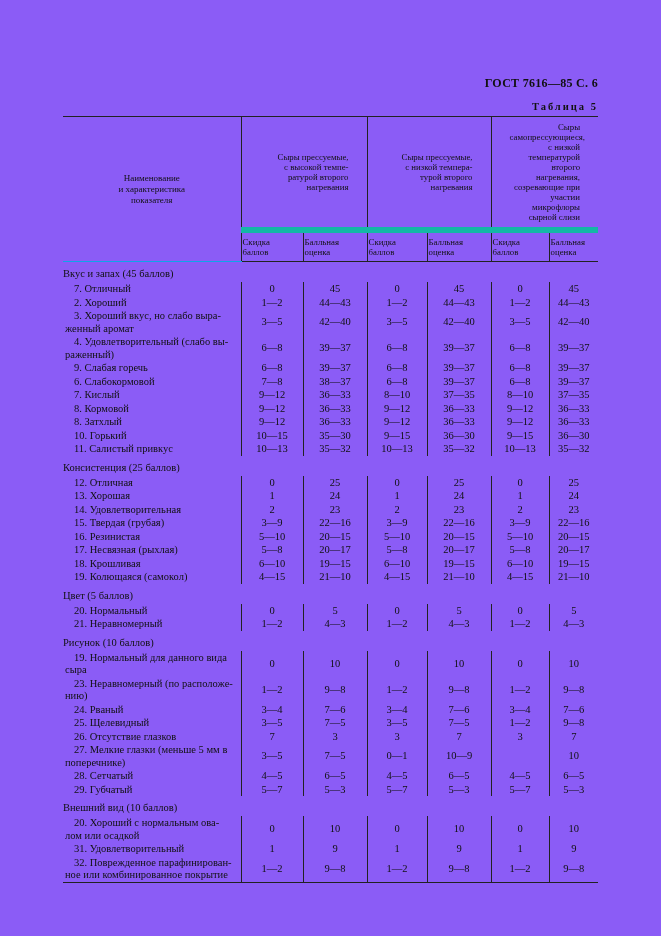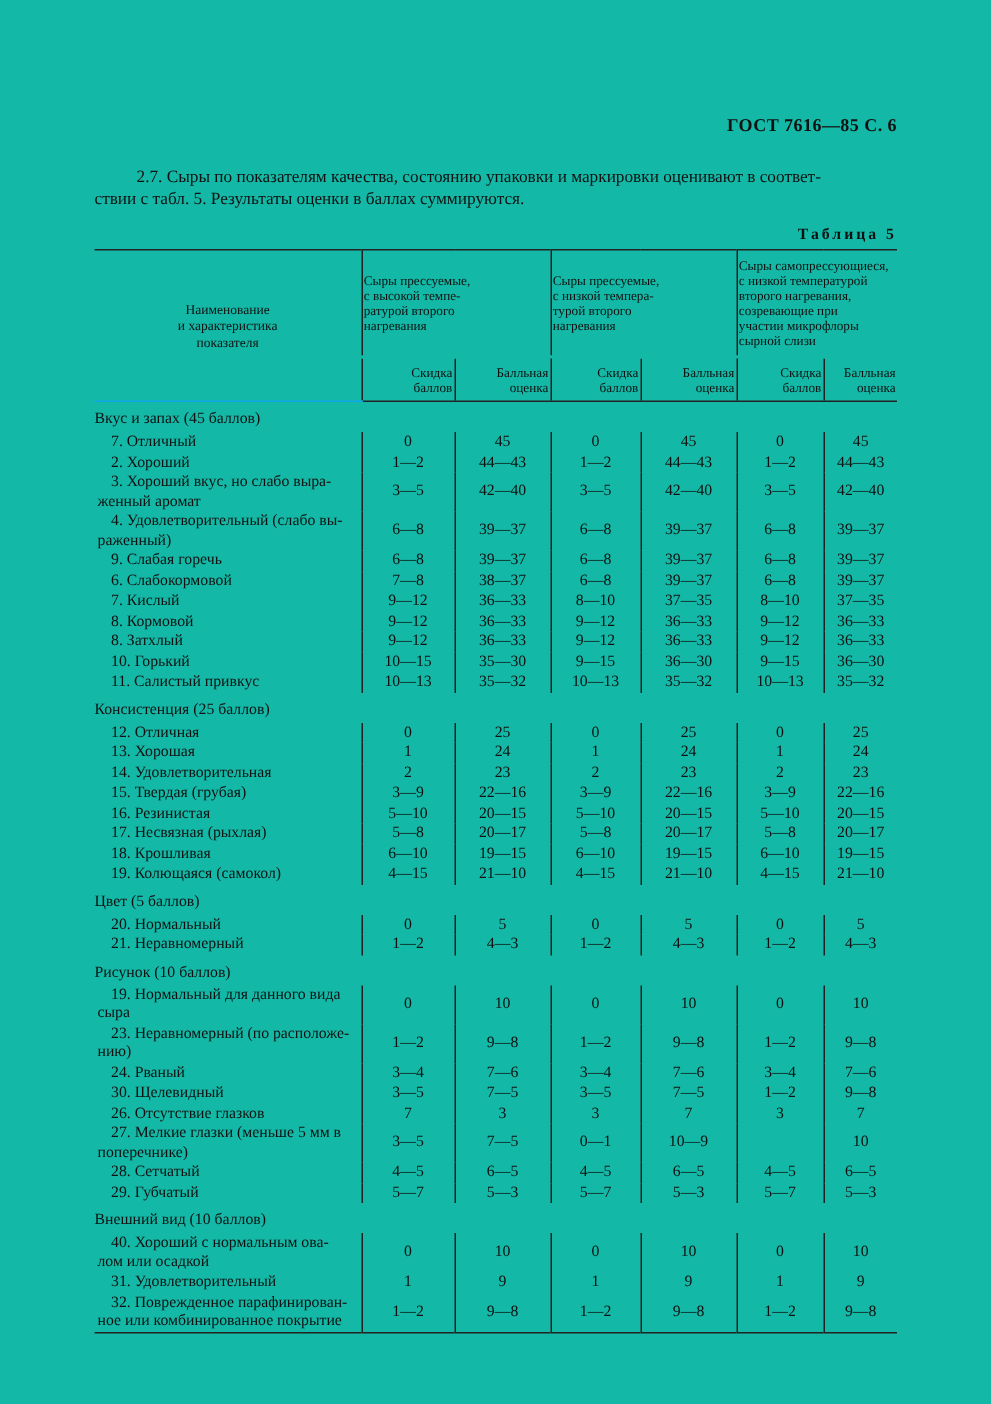--- a/index.html
+++ b/index.html
@@ -1,21 +1,21 @@
 <!DOCTYPE html>
 <html><head>
 <meta charset="utf-8">
 <style>
   * { box-sizing: border-box; margin: 0; padding: 0; }
   html, body { background: #ffffff; }
   .page {
     position: relative;
     width: 661px;
     height: 936px;
-    background: #14b8a6;
+    background: #8b5cf6;
     color: #111111;
     font-family: "Liberation Serif", serif;
     overflow: hidden;
   }
   .content {
     position: absolute;
     left: 63px;
     top: 76px;
     width: 535px;
   }
@@ -55,31 +55,31 @@
   }
   .name-head {
     text-align: center;
     font-size: 9px;
     line-height: 11px;
     white-space: pre-line;
     border-bottom: 1px solid #0ea5e9;
     padding: 4px 2px;
   }
   .group-head {
-    text-align: left;
+    text-align: right;
     font-size: 8.8px;
     line-height: 10px;
     white-space: pre-line;
     border-left: 1px solid #222;
-    border-bottom: 2px solid #14b8a6;
-    padding: 5px 1px;
+    border-bottom: 6px solid #14b8a6;
+    padding: 5px 18px;
     vertical-align: middle;
   }
   .sub-head {
-    text-align: right;
+    text-align: left;
     font-size: 8.8px;
     line-height: 10px;
     white-space: pre-line;
     border-left: 1px solid #222;
     border-bottom: 1px solid #222;
     padding: 4px 1px;
   }
   .section-title {
     text-align: left;
     padding: 6px 0 3px 0;
@@ -97,22 +97,20 @@
     line-height: 12.5px;
     padding: 1px 1px 0 1px;
   }
 </style>
 </head>
 <body>
 
 <div class="page">
   <div class="content">
     <div class="gost-header">ГОСТ 7616—85 С. 6</div>
-    <p class="para">2.7. Сыры по показателям качества, состоянию упаковки и маркировки оценивают в соответ-
-ствии с табл. 5. Результаты оценки в баллах суммируются.</p>
     <div class="table-label">Таблица 5</div>
     <table class="gost-table">
       <colgroup>
         <col style="width:178px">
         <col style="width:62px">
         <col style="width:64px">
         <col style="width:60px">
         <col style="width:64px">
         <col style="width:58px">
         <col style="width:49px">
@@ -379,21 +377,21 @@
           <tr>
             <td class="name-cell">24. Рваный</td>
             <td class="val-cell">3—4</td>
             <td class="val-cell">7—6</td>
             <td class="val-cell">3—4</td>
             <td class="val-cell">7—6</td>
             <td class="val-cell">3—4</td>
             <td class="val-cell">7—6</td>
           </tr>
           <tr>
-            <td class="name-cell">30. Щелевидный</td>
+            <td class="name-cell">25. Щелевидный</td>
             <td class="val-cell">3—5</td>
             <td class="val-cell">7—5</td>
             <td class="val-cell">3—5</td>
             <td class="val-cell">7—5</td>
             <td class="val-cell">1—2</td>
             <td class="val-cell">9—8</td>
           </tr>
           <tr>
             <td class="name-cell">26. Отсутствие глазков</td>
             <td class="val-cell">7</td>
@@ -428,21 +426,21 @@
             <td class="val-cell">5—3</td>
             <td class="val-cell">5—7</td>
             <td class="val-cell">5—3</td>
             <td class="val-cell">5—7</td>
             <td class="val-cell">5—3</td>
           </tr>
           <tr>
             <td colspan="7" class="section-title">Внешний вид (10 баллов)</td>
           </tr>
           <tr>
-            <td class="name-cell">40. Хороший с нормальным ова-
+            <td class="name-cell">20. Хороший с нормальным ова-
 лом или осадкой</td>
             <td class="val-cell">0</td>
             <td class="val-cell">10</td>
             <td class="val-cell">0</td>
             <td class="val-cell">10</td>
             <td class="val-cell">0</td>
             <td class="val-cell">10</td>
           </tr>
           <tr>
             <td class="name-cell">31. Удовлетворительный</td>

